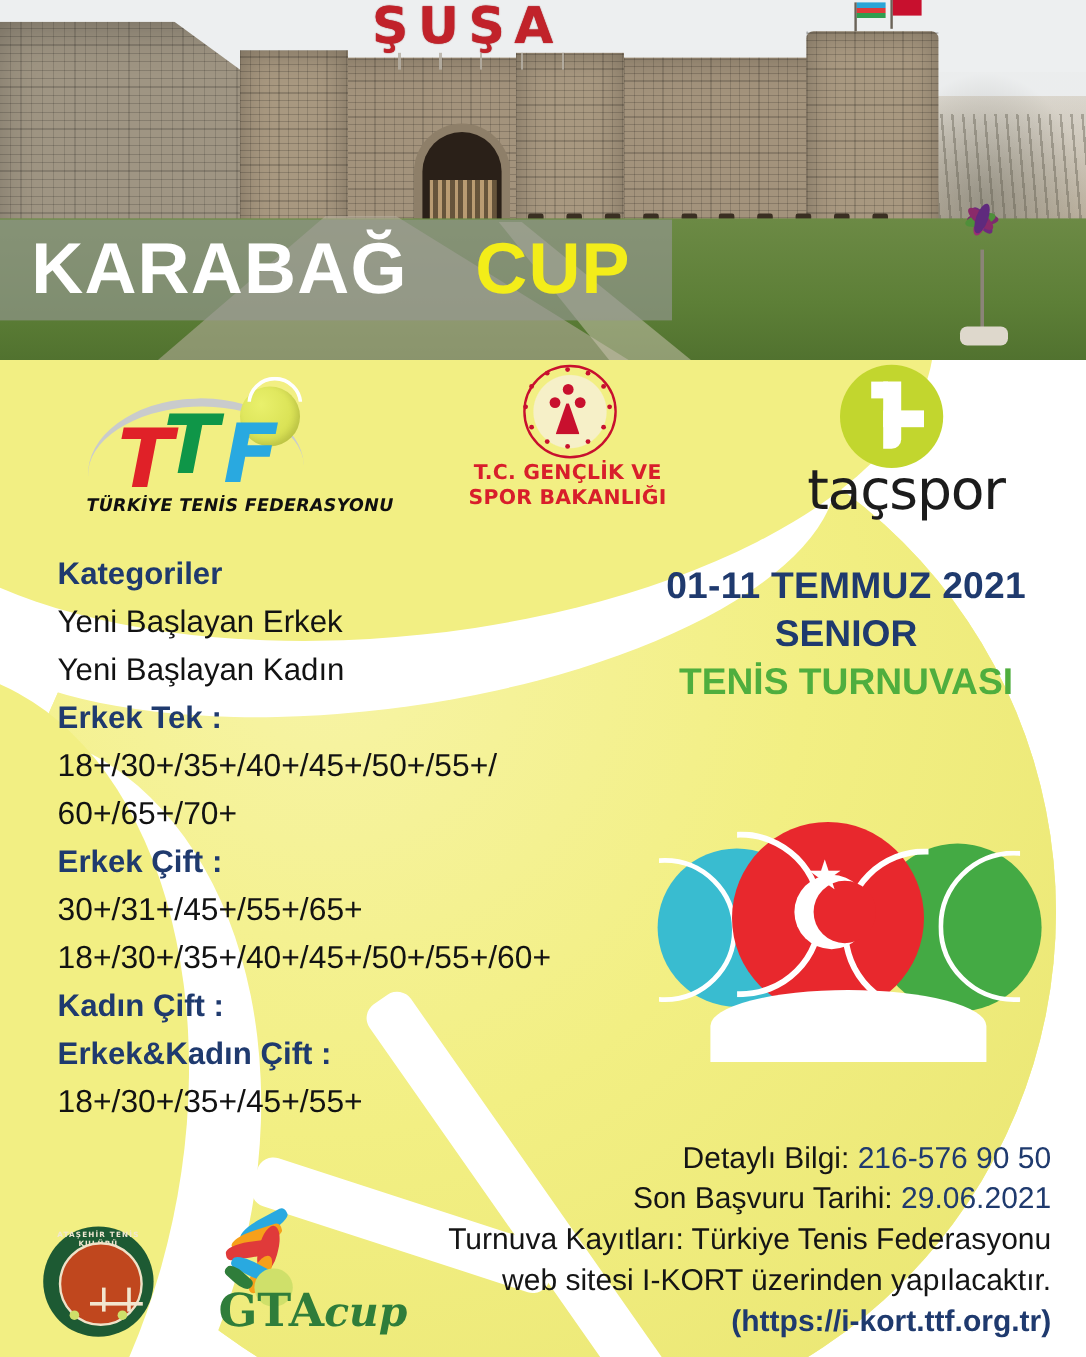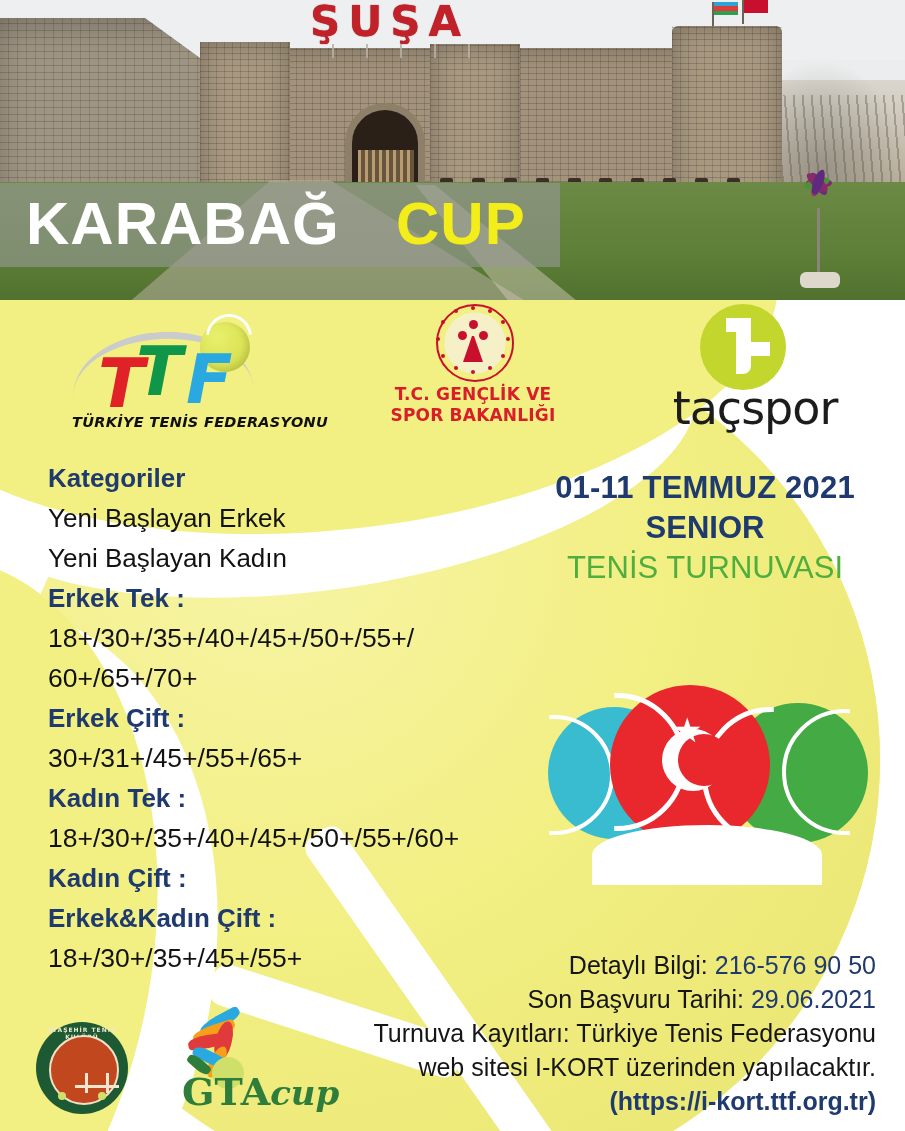--- a/index.html
+++ b/index.html
@@ -279,21 +279,21 @@
   .right-col{position:absolute;left:520px;top:168px;width:370px;text-align:center;}
   .date-line{
     font-family:"Liberation Sans", sans-serif;font-weight:700;
     font-size:31px;line-height:40px;color:#1f3a6e;letter-spacing:.2px;
   }
   .senior-line{
     font-family:"Liberation Sans", sans-serif;font-weight:700;
     font-size:31px;line-height:40px;color:#1f3a6e;
   }
   .turnuva-line{
-    font-family:"Liberation Sans", sans-serif;font-weight:400;
+    font-family:"Liberation Sans", sans-serif;font-weight:700;
     font-size:31px;line-height:40px;color:#4fae3e;
   }
 
   
   .balls{position:absolute;left:548px;top:385px;width:330px;height:180px;}
   .ball{position:absolute;border-radius:50%;}
   .ball .seam{position:absolute;border:4px solid #fff;border-radius:50%;}
   .ball-cyan{left:0;top:22px;width:132px;height:132px;background:#39bcd0;}
   .ball-cyan .seam{left:-54px;top:8px;width:112px;height:112px;clip-path:inset(0 0 0 46%);}
   .ball-green{left:180px;top:18px;width:140px;height:140px;background:#44aa44;}
@@ -470,21 +470,20 @@
       <div class="val">Yeni Başlayan Erkek</div>
       <div class="val">Yeni Başlayan Kadın</div>
 
       <div class="lbl">Erkek Tek :</div>
       <div class="val big">18+/30+/35+/40+/45+/50+/55+/</div>
       <div class="val big">60+/65+/70+</div>
 
       <div class="lbl">Erkek Çift :</div>
       <div class="val big">30+/31+/45+/55+/65+</div>
 
-      <div class="lbl">Kadın Tek :</div>
       <div class="val big">18+/30+/35+/40+/45+/50+/55+/60+</div>
 
       <div class="lbl">Kadın Çift :</div>
 
       <div class="lbl">Erkek&amp;Kadın Çift :</div>
       <div class="val big">18+/30+/35+/45+/55+</div>
     </div>
 
     <div class="right-col">
       <div class="date-line">01-11 TEMMUZ 2021</div>

